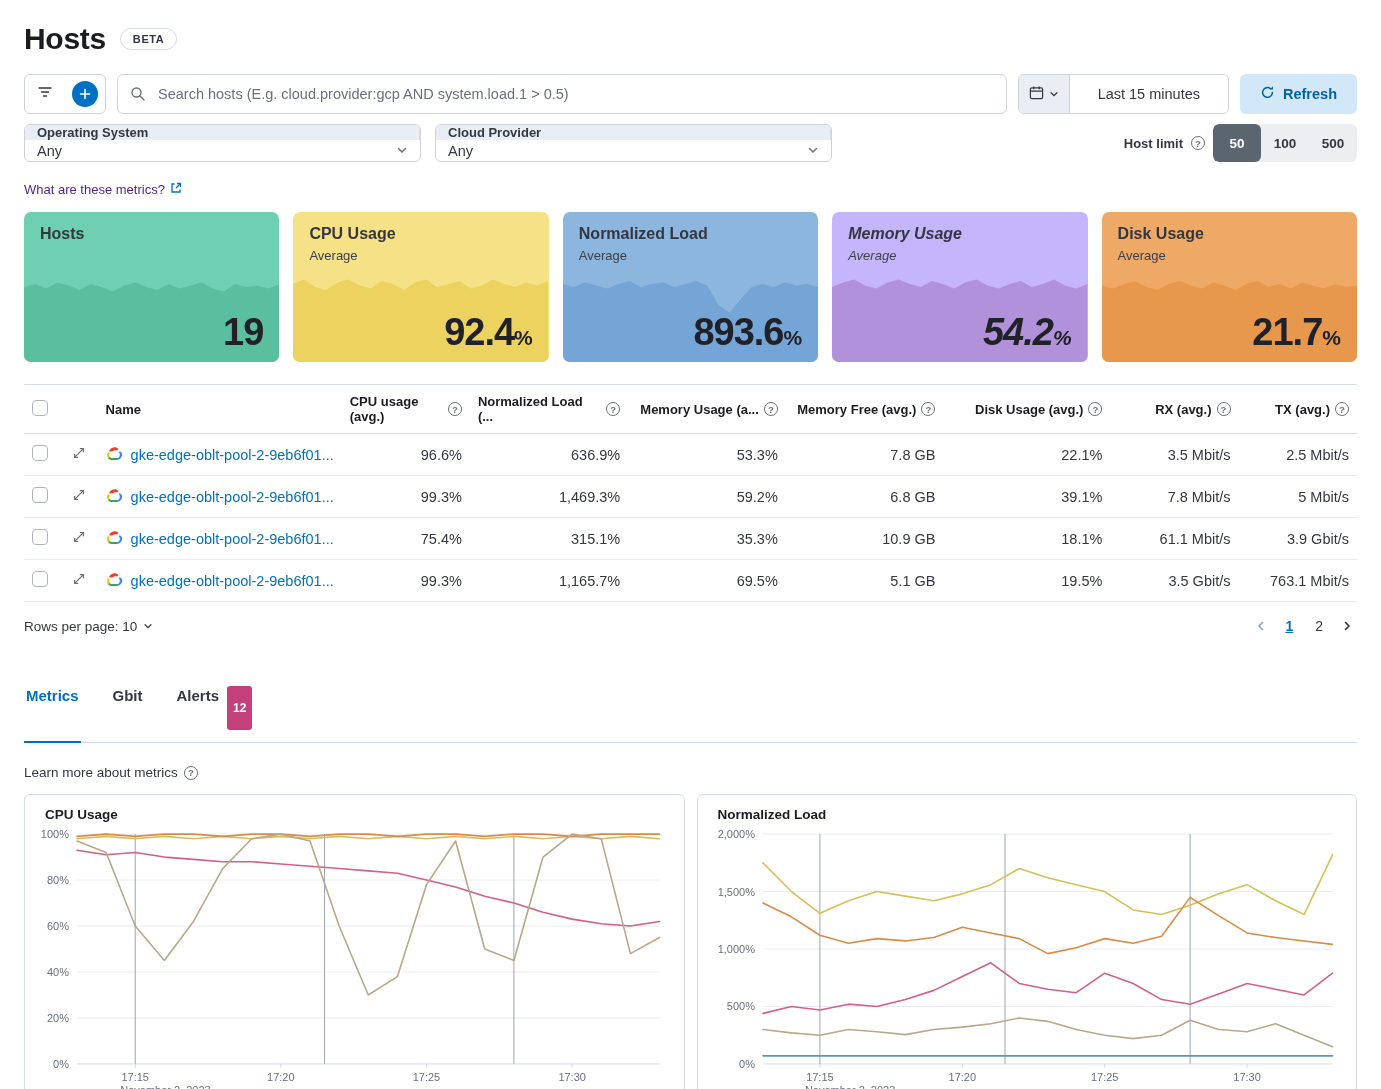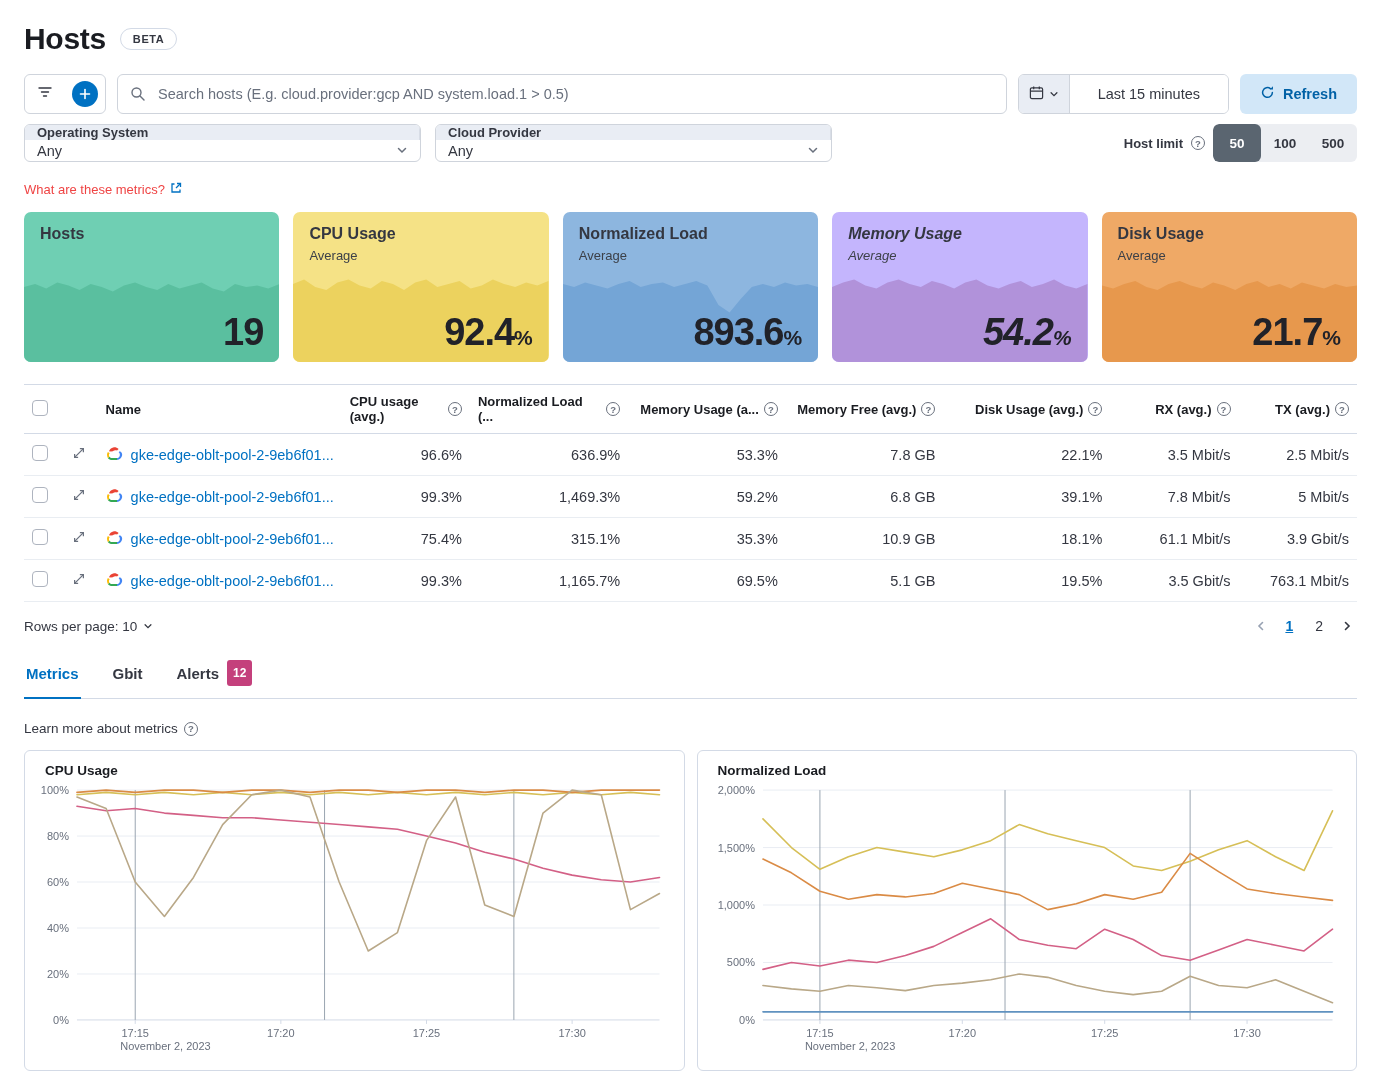--- a/index.html
+++ b/index.html
@@ -43,21 +43,21 @@
   .select-value { flex:1; display:flex; align-items:center; justify-content:space-between; padding:0 12px; font-size:14.5px; }
   .host-limit { margin-left:auto; display:flex; align-items:center; gap:8px; }
   .host-limit-label { font-size:13px; font-weight:600; }
   .btn-group { display:flex; background:#eceef2; border-radius:6px; overflow:hidden; }
   .btn-group button { width:48px; height:38px; border:none; background:transparent; font-size:13.5px; font-weight:600;
     color:#343741; cursor:pointer; font-family:inherit; }
   .btn-group button.selected { background:#5a6570; color:#fff; border-radius:6px; }
 
   
   .metrics-link-row { margin-top:18px; }
-  .text-link { color:#ef4444; font-size:13px; text-decoration:none; display:inline-flex; align-items:center; gap:5px; cursor:pointer; }
+  .text-link { color:#4c1d95; font-size:13px; text-decoration:none; display:inline-flex; align-items:center; gap:5px; cursor:pointer; }
 
   
   .kpi-row { display:grid; grid-template-columns:repeat(5,1fr); gap:14px; margin-top:14px; }
   .kpi-tile { position:relative; height:150px; border-radius:7px; overflow:hidden; padding:13px 16px; cursor:pointer; }
   .kpi-wave { position:absolute; left:0; top:0; width:100%; height:100%; }
   .kpi-title { position:relative; font-size:16px; font-weight:700; color:#343741; }
   .kpi-sub { position:relative; font-size:13px; margin-top:5px; color:#3c4048; }
   .kpi-value { position:absolute; right:16px; bottom:8px; font-size:38px; font-weight:700; color:#212229; letter-spacing:-1px; }
   .kpi-unit { font-size:21px; letter-spacing:0; }
 
@@ -84,21 +84,21 @@
   .pagination { margin-left:auto; display:flex; align-items:center; gap:6px; }
   .page-num { font-size:14px; padding:4px 8px; color:#343741; cursor:pointer; }
   .page-num.active { color:#0071c2; text-decoration:underline; font-weight:600; }
   .page-arrow { display:flex; align-items:center; padding:4px; cursor:pointer; }
 
   
   .tabs-row { display:flex; gap:30px; margin-top:14px; border-bottom:1px solid #d3dae6; }
   .tab { padding:8px 2px 11px; font-size:15px; font-weight:600; color:#343741; cursor:pointer;
     display:flex; align-items:center; gap:8px; margin-bottom:-1px; border-bottom:2px solid transparent; }
   .tab.active { color:#0071c2; border-bottom:2px solid #0071c2; }
-  .badge { background:#c4407c; color:#fff; font-size:12px; font-weight:600; border-radius:3px; padding:7px 6px; line-height:1; }
+  .badge { background:#c4407c; color:#fff; font-size:12px; font-weight:600; border-radius:3px; padding:16px 6px; line-height:1;margin-top:26px; }
 
   .learn-row { margin-top:22px; display:flex; align-items:center; gap:6px; font-size:13.5px; color:#343741; }
 
   
   .charts-row { display:grid; grid-template-columns:1fr 1fr; gap:12px; margin-top:14px; }
   .chart-panel { border:1px solid #d3dae6; border-radius:6px; padding:12px 12px 8px; background:#fff; }
   .chart-title { font-size:13.5px; font-weight:700; color:#1a1c21; padding-left:8px; }
   .chart-svg { display:block; width:100%; height:282px; margin-top:2px; }
 </style>
 </head>

